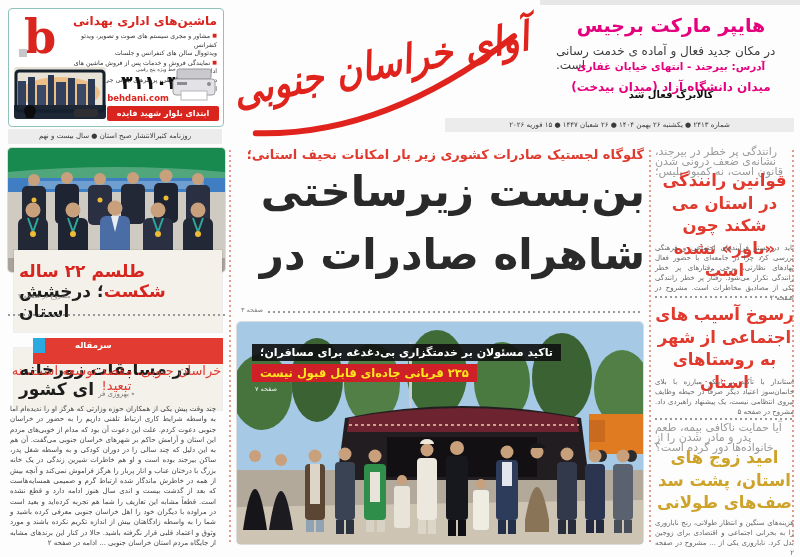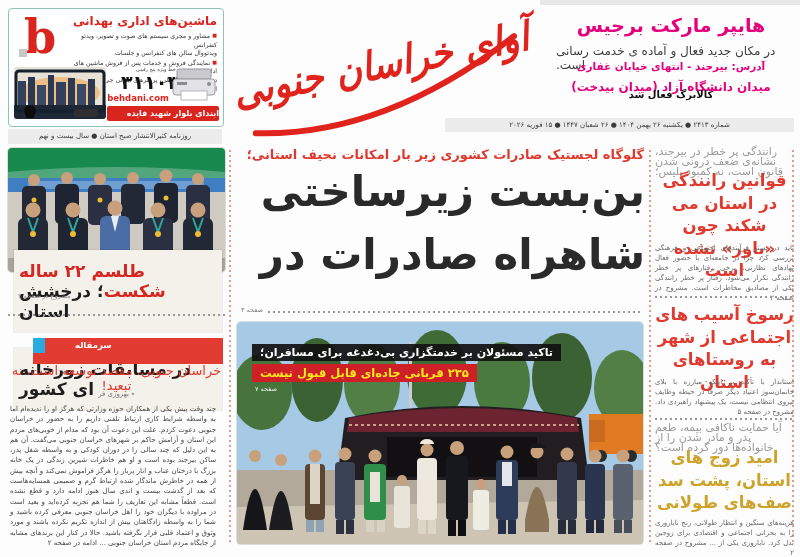--- a/index.html
+++ b/index.html
@@ -13,21 +13,21 @@
   .ad-left-title{right:6px;top:5px;left:56px;color:#d9251d;font-weight:bold;font-size:12px;text-align:right;white-space:nowrap}
   .blogo{left:6px;top:2px;width:50px;height:52px;color:#d9251d;font-weight:bold;font-size:46px;line-height:52px;text-align:center;font-family:"DejaVu Serif",serif}
   .blogo-sq{left:10px;top:40px;width:8px;height:8px;background:#c7c7c7}
   .ad-bullets{right:6px;top:22px;left:60px;font-size:6.3px;line-height:8.6px;color:#333;text-align:right}
   .ad-bullets .b{color:#d9251d;font-size:5px;vertical-align:1px}
   .ad-photo{left:5px;top:58px;width:92px;height:52px;border-radius:3px;overflow:hidden}
   .phone-label{left:112px;top:57px;width:70px;font-size:5px;color:#444;text-align:center}
   .phone{left:100px;top:62px;width:82px;font-size:19px;font-weight:bold;color:#111;text-align:center;letter-spacing:1px}
   .website{left:88px;top:84px;width:82px;font-size:8.5px;font-weight:bold;color:#d9251d;text-align:center;direction:ltr}
   .printer{left:162px;top:58px}
-  .ad-banner{left:98px;top:97px;width:112px;height:15px;background:#d9251d;border-radius:2px;color:#fff;font-size:8px;font-weight:bold;text-align:right;line-height:15px}
+  .ad-banner{left:98px;top:97px;width:112px;height:15px;background:#d9251d;border-radius:2px;color:#fff;font-size:8px;font-weight:bold;text-align:center;line-height:15px}
   .strip{background:#ececec;color:#3a3a3a;text-align:center}
   .strip-left{left:8px;top:129px;width:214px;height:15px;font-size:7px;line-height:15px}
   .date-strip{left:445px;top:118px;width:349px;height:14px;font-size:7px;line-height:14px}
   .top-rule{left:540px;top:0;width:260px;height:5px;background:#e7e7e7}
   .masthead{left:222px;top:0;width:320px;height:145px}
   
   .lead-kicker{left:238px;top:147px;width:402px;color:#e0392e;font-weight:bold;font-size:13px;text-align:right;padding-left:4px}
   .lead-headline{left:235px;top:160px;width:406px;text-align:right;color:#2a2a2a;font-weight:bold;font-size:42px;line-height:63px;letter-spacing:-1px;white-space:nowrap;padding-left:4px}
   .hdots{background-image:repeating-linear-gradient(to right,#999 0 2px,transparent 2px 5px);height:2px}
   .vdots{background-image:repeating-linear-gradient(to bottom,#e39b8e 0 2px,transparent 2px 5px);width:2px}

